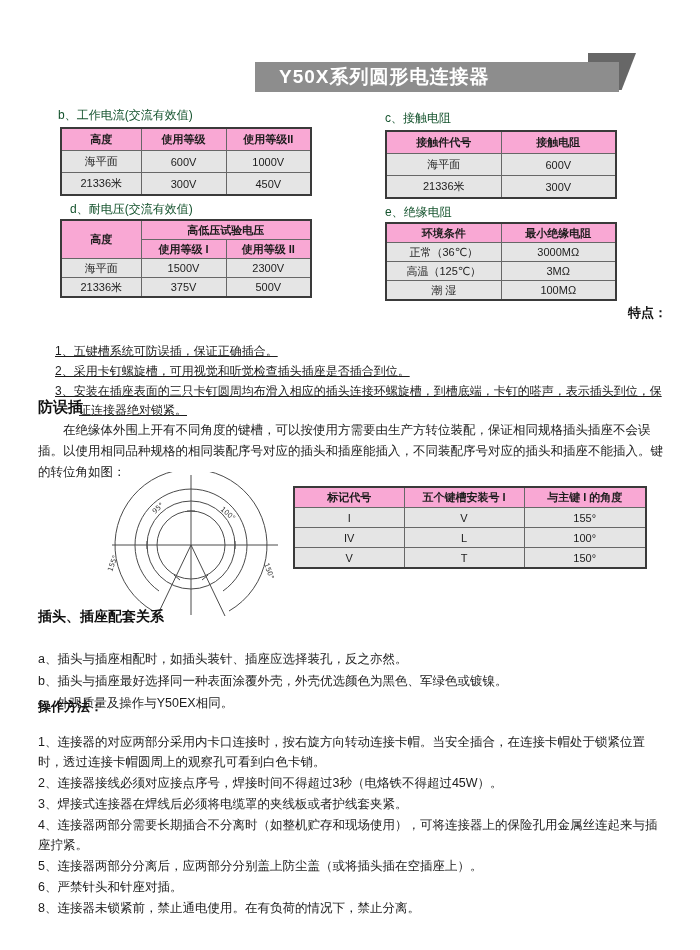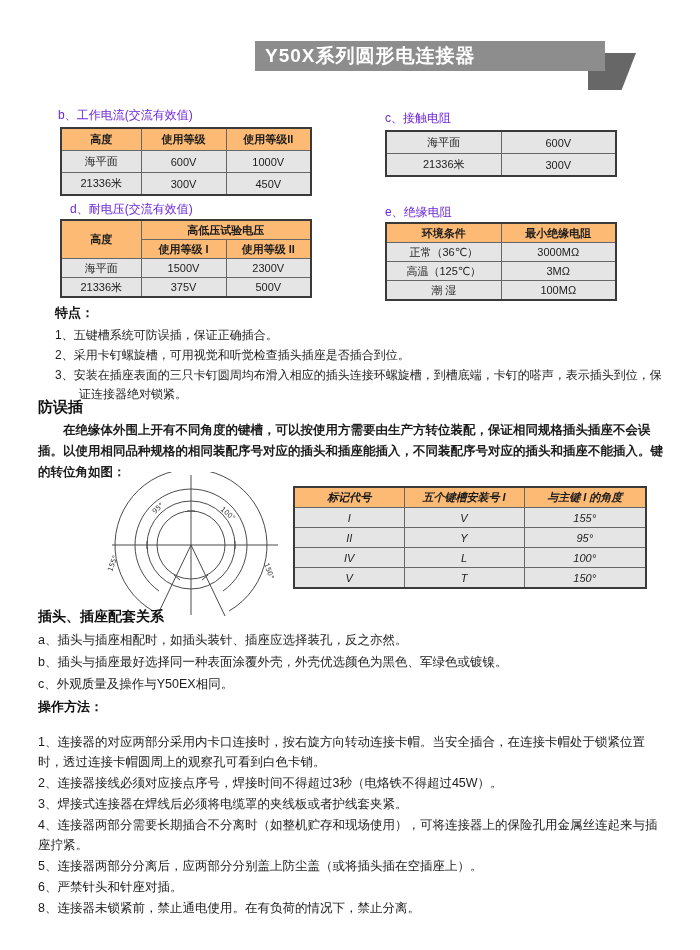--- a/index.html
+++ b/index.html
@@ -13,57 +13,57 @@
   }
   .abs { position:absolute; }
 
   
   .banner-tail {
     left:588px; top:53px; width:48px; height:37px;
     background:#676767;
     clip-path:polygon(0 0,100% 0,70% 100%,0 100%);
   }
   .banner {
-    left:255px; top:41px; width:340px; height:30px;
+    left:255px; top:62px; width:340px; height:30px;
     background:#8d8d8d;
     color:#ffffff; font-weight:bold; font-size:19px;
-    line-height:30px; padding-left:10px;
+    line-height:30px; padding-left:24px;
     letter-spacing:1px;
   }
 
   
-  .sec-label { font-size:12px; color:#6d28d9; }
+  .sec-label { font-size:12px; color:#14532d; }
 
   
   table.t {
     border-collapse:collapse;
     border:2px solid #3a3a3a;
     font-size:11px;
     table-layout:fixed;
   }
   table.t td {
     border:1px solid #676767;
     text-align:center;
     background:#e5e5e5;
     padding:0 2px;
     overflow:hidden;
     white-space:nowrap;
   }
-  table.t td.th { background:#fdba74; font-weight:bold; }
+  table.t td.th { background:#f9a8d4; font-weight:bold; }
 
   .h22 td { height:21px; }
   .h19 td { height:18px; }
-  .h20 td { height:19px;font-style:italic; }
+  .h20 td { height:19px; }
 
   
   .heading-sm { font-weight:bold; font-size:13px; color:#111; }
   .heading-md { font-weight:bold; font-size:15px; color:#111; }
   .body-txt { font-size:12px; line-height:19px; color:#1c1c1c; }
-  .feat-item { padding-left:24px; text-indent:-24px; margin-bottom:1px; }
-  .para { font-size:12.5px; line-height:21px; text-indent:2em;font-weight:bold; }
+  .feat-item { padding-left:24px; text-indent:-24px; margin-bottom:1px;text-decoration:underline; }
+  .para { font-size:12.5px; line-height:21px; text-indent:2em; }
   .ops-item { font-size:12.5px; line-height:20px; margin-bottom:1px; }
   .mating-item { font-size:12.5px; line-height:22px; }
 
   svg text { font-family:"DejaVu Sans",sans-serif; }
 </style>
 </head>
 <body>
 
 <div class="abs banner-tail"></div>
 <div class="abs banner">Y50X系列圆形电连接器</div>
@@ -94,20 +94,24 @@
 </tbody>
   </table>
 
 <div class="abs sec-label" style="left:385px;top:110px;">c、接触电阻</div>
 <table class="t h22 abs" style="left:385px;top:130px;width:230px;">
   <colgroup>
       <col style="width:115px">
       <col style="width:115px">
     </colgroup>
   <tbody>
+      <tr>
+    <td class="th">接触件代号</td>
+    <td class="th">接触电阻</td>
+  </tr>
   <tr>
     <td>海平面</td>
     <td>600V</td>
   </tr>
   <tr>
     <td>21336米</td>
     <td>300V</td>
   </tr>
 </tbody>
   </table>
@@ -161,21 +165,21 @@
     <td>3MΩ</td>
   </tr>
   <tr>
     <td>潮  湿</td>
     <td>100MΩ</td>
   </tr>
 </tbody>
   </table>
 
 <div class="abs" style="left:55px;top:304px;width:612px;">
-  <div class="heading-sm" style="margin-bottom:4px;">特点：</div>
+  <div class="heading-sm" style="margin-bottom:20px;text-align:right;">特点：</div>
   <div class="body-txt feat-item">1、五键槽系统可防误插，保证正确插合。</div>
   <div class="body-txt feat-item">2、采用卡钉螺旋槽，可用视觉和听觉检查插头插座是否插合到位。</div>
   <div class="body-txt feat-item">3、安装在插座表面的三只卡钉圆周均布滑入相应的插头连接环螺旋槽，到槽底端，卡钉的嗒声，表示插头到位，保证连接器绝对锁紧。</div>
 </div>
 
 <div class="abs heading-md" style="left:38px;top:398px;">防误插</div>
 <div class="abs para" style="left:38px;top:420px;width:628px;">在绝缘体外围上开有不同角度的键槽，可以按使用方需要由生产方转位装配，保证相同规格插头插座不会误插。以使用相同品种规格的相同装配序号对应的插头和插座能插入，不同装配序号对应的插头和插座不能插入。键的转位角如图：</div>
 
 <svg class="abs" style="left:98px;top:472px;" width="188" height="152" viewBox="0 0 188 152">
   <g stroke="#4a4a4a" stroke-width="1" fill="none">
@@ -212,39 +216,34 @@
     <td class="th">标记代号</td>
     <td class="th">五个键槽安装号 I</td>
     <td class="th">与主键 I 的角度</td>
   </tr>
   <tr>
     <td>I</td>
     <td>V</td>
     <td>155°</td>
   </tr>
   <tr>
-    <td>II</td>
-    <td>Y</td>
-    <td>95°</td>
-  </tr>
-  <tr>
     <td>IV</td>
     <td>L</td>
     <td>100°</td>
   </tr>
   <tr>
     <td>V</td>
     <td>T</td>
     <td>150°</td>
   </tr>
 </tbody>
   </table>
 
 <div class="abs" style="left:38px;top:608px;width:630px;">
-  <div class="heading-md" style="font-size:14px;margin-bottom:3px;">插头、插座配套关系</div>
+  <div class="heading-md" style="font-size:14px;margin-bottom:22px;">插头、插座配套关系</div>
   <div class="mating-item">a、插头与插座相配时，如插头装针、插座应选择装孔，反之亦然。</div>
   <div class="mating-item">b、插头与插座最好选择同一种表面涂覆外壳，外壳优选颜色为黑色、军绿色或镀镍。</div>
   <div class="mating-item">c、外观质量及操作与Y50EX相同。</div>
 </div>
 
 <div class="abs" style="left:38px;top:698px;width:630px;">
   <div class="heading-sm" style="margin-bottom:16px;">操作方法：</div>
   <div class="ops-item">1、连接器的对应两部分采用内卡口连接时，按右旋方向转动连接卡帽。当安全插合，在连接卡帽处于锁紧位置时，透过连接卡帽圆周上的观察孔可看到白色卡销。</div>
   <div class="ops-item">2、连接器接线必须对应接点序号，焊接时间不得超过3秒（电烙铁不得超过45W）。</div>
   <div class="ops-item">3、焊接式连接器在焊线后必须将电缆罩的夹线板或者护线套夹紧。</div>

